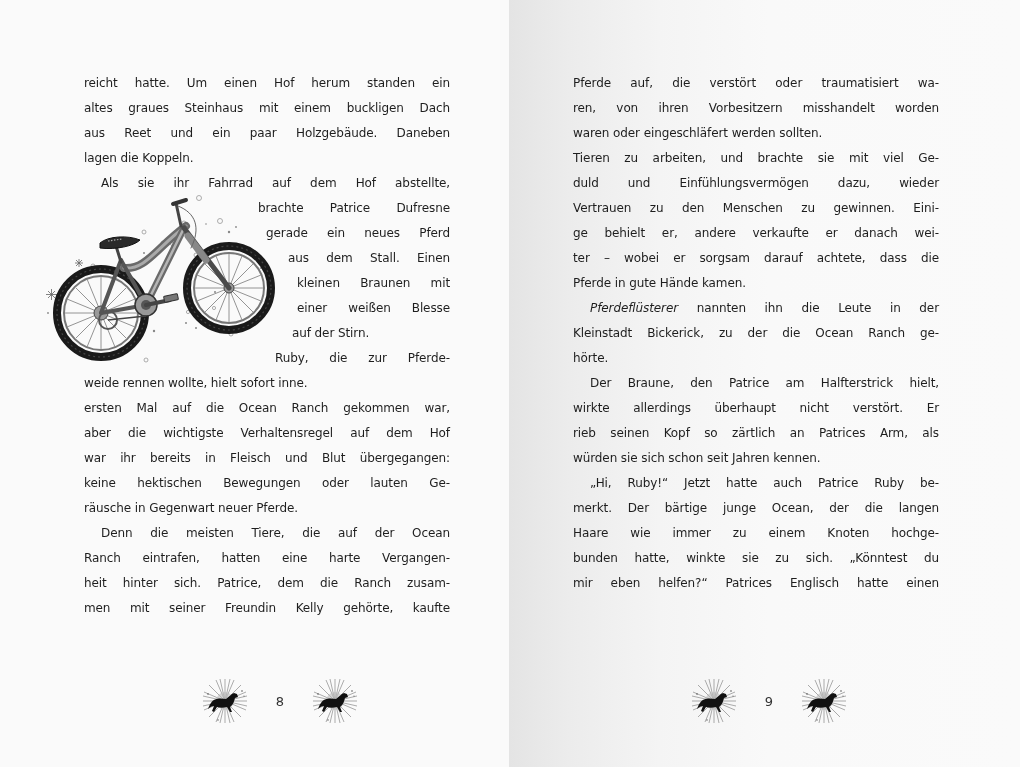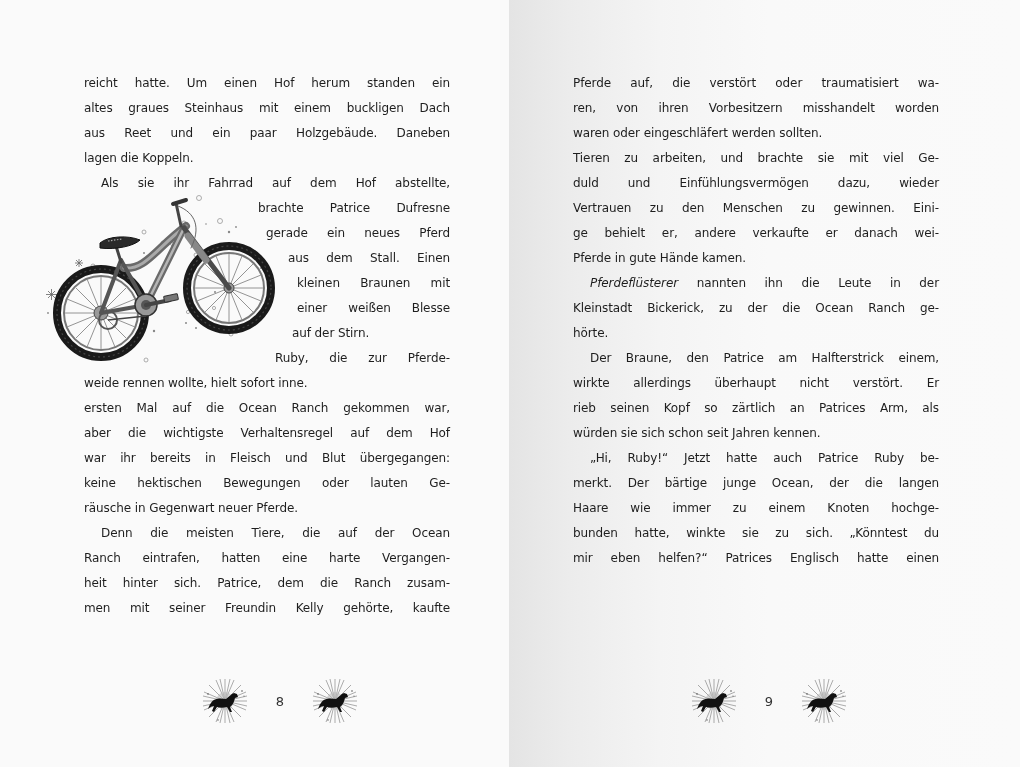--- a/index.html
+++ b/index.html
@@ -222,25 +222,26 @@
 
   <div class="page page-right">
     <div class="column">
       <span class="line">Pferde auf, die verstört oder traumatisiert wa-</span>
       <span class="line">ren, von ihren Vorbesitzern misshandelt worden</span>
       <span class="line last">waren oder eingeschläfert werden sollten.</span>
       <span class="line">Tieren zu arbeiten, und brachte sie mit viel Ge-</span>
       <span class="line">duld und Einfühlungsvermögen dazu, wieder</span>
       <span class="line">Vertrauen zu den Menschen zu gewinnen. Eini-</span>
       <span class="line">ge behielt er, andere verkaufte er danach wei-</span>
+      <span class="line">ter – wobei er sorgsam darauf achtete, dass die</span>
       <span class="line last">Pferde in gute Hände kamen.</span>
       <span class="line indent"><span class="inline-em">Pferdeflüsterer</span> <span>nannten ihn die Leute in der</span></span>
       <span class="line">Kleinstadt Bickerick, zu der die Ocean Ranch ge-</span>
       <span class="line last">hörte.</span>
-      <span class="line indent">Der Braune, den Patrice am Halfterstrick einem,</span>
+      <span class="line indent">Der Braune, den Patrice am Halfterstrick hielt,</span>
       <span class="line">wirkte allerdings überhaupt nicht verstört. Er</span>
       <span class="line">rieb seinen Kopf so zärtlich an Patrices Arm, als</span>
       <span class="line last">würden sie sich schon seit Jahren kennen.</span>
       <span class="line indent">„Hi, Ruby!“ Jetzt hatte auch Patrice Ruby be-</span>
       <span class="line">merkt. Der bärtige junge Ocean, der die langen</span>
       <span class="line">Haare wie immer zu einem Knoten hochge-</span>
       <span class="line">bunden hatte, winkte sie zu sich. „Könntest du</span>
       <span class="line">mir eben helfen?“ Patrices Englisch hatte einen</span>
     </div>
 

